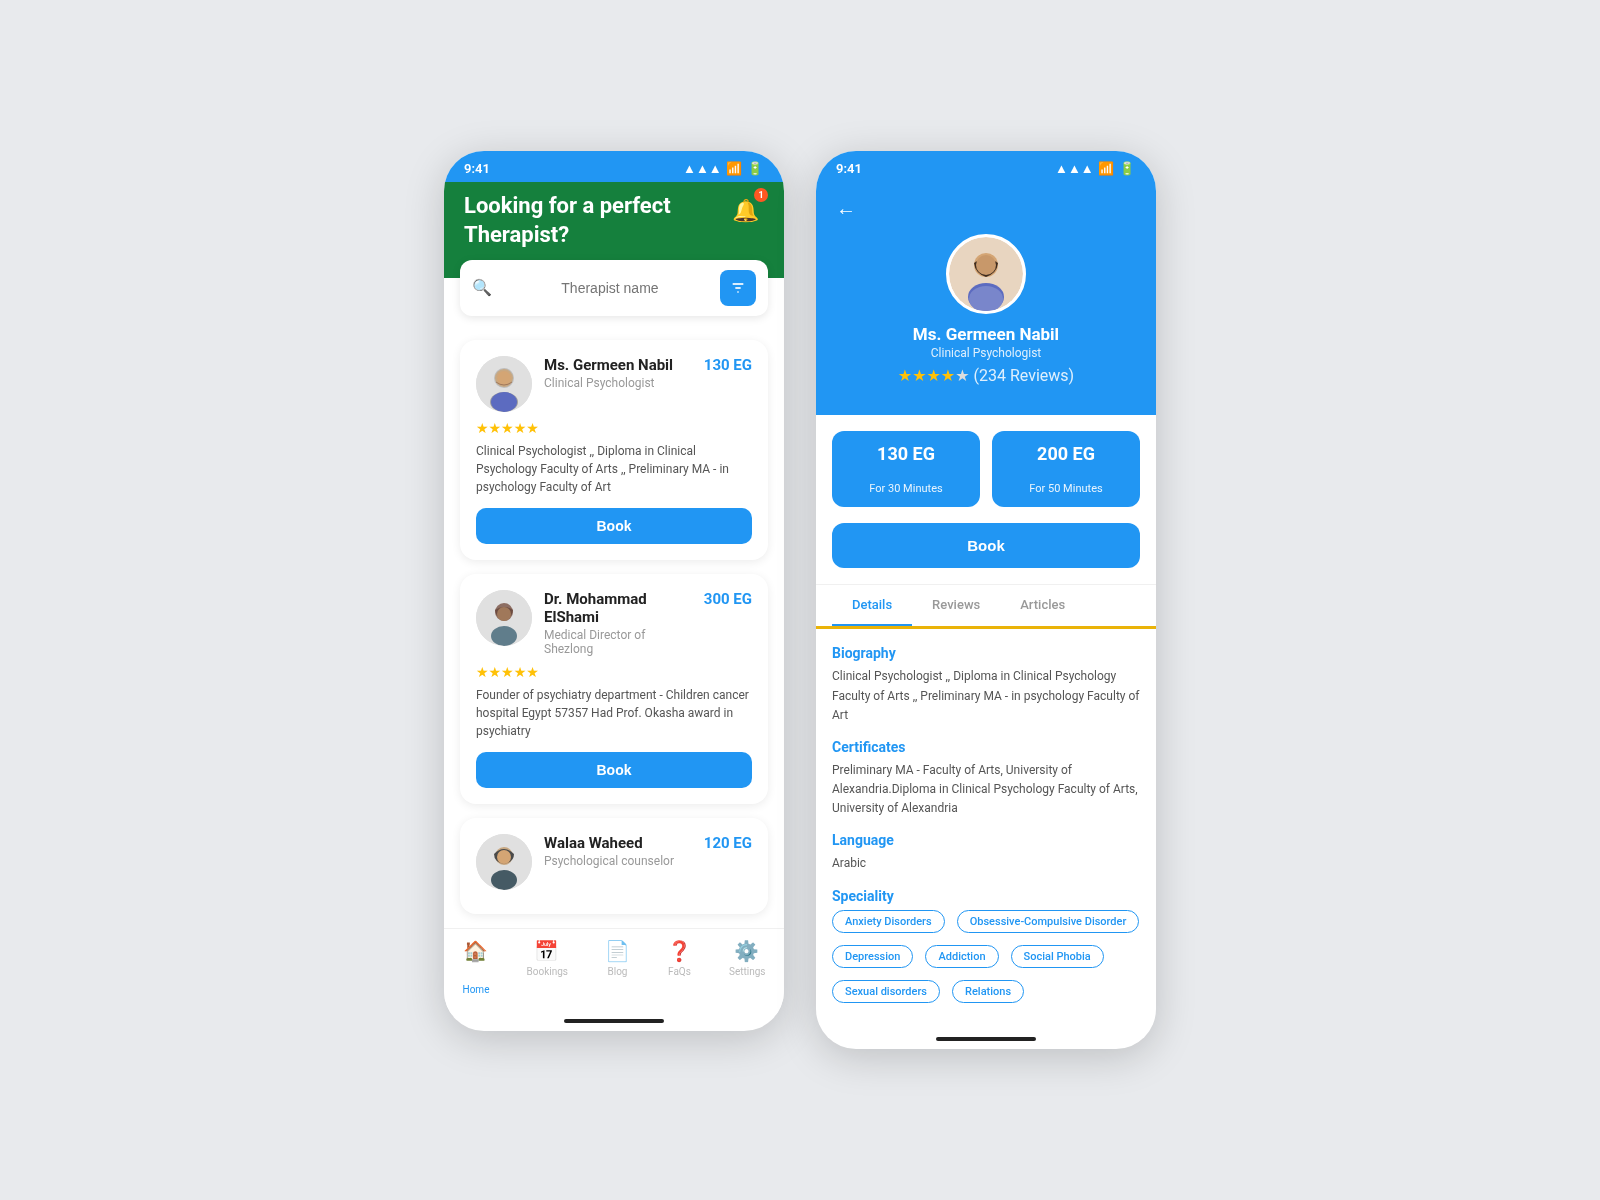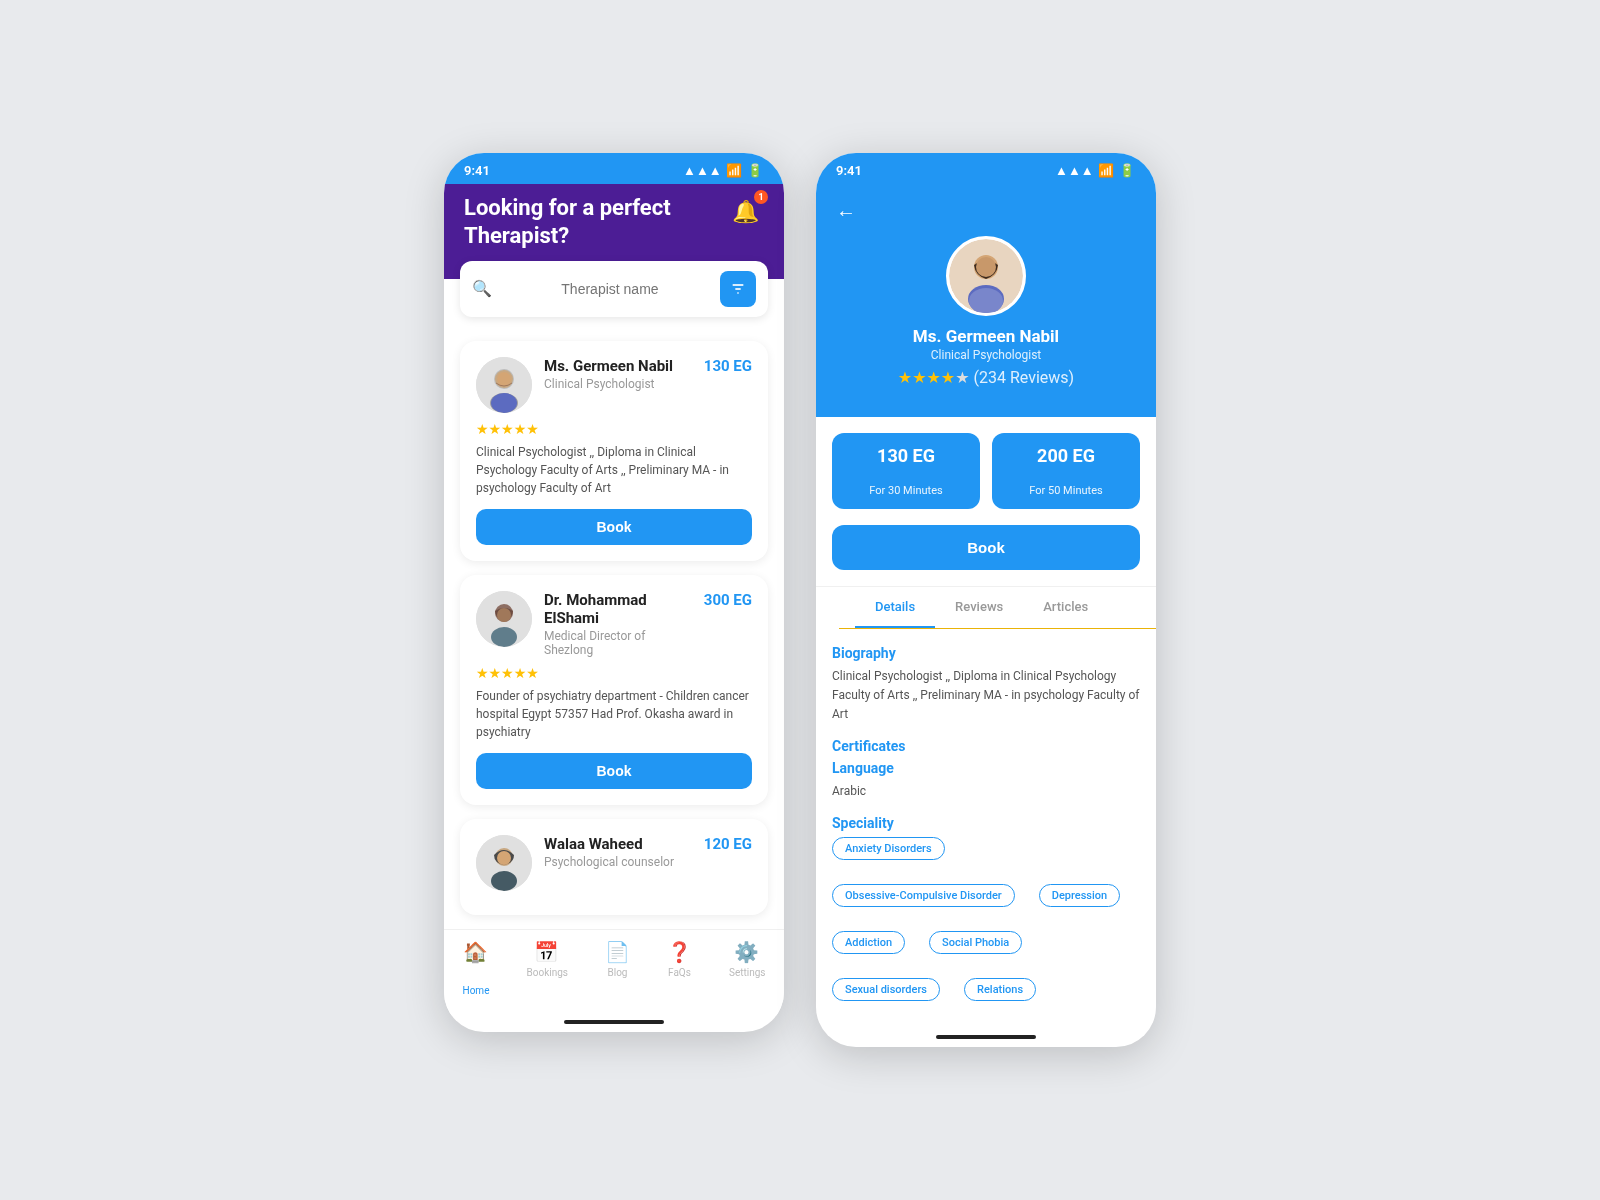--- a/index.html
+++ b/index.html
@@ -35,21 +35,21 @@
       font-size: 13px;
       font-weight: 600;
     }
     .status-icons {
       display: flex;
       gap: 5px;
       align-items: center;
     }
     
     .phone1-header {
-      background: #4c1d95;
+      background: #15803d;
       padding: 10px 20px 28px;
       position: relative;
     }
     .phone1-header h1 {
       color: #fff;
       font-size: 22px;
       font-weight: 700;
       line-height: 1.3;
     }
     .notif-btn {
@@ -307,23 +307,22 @@
       padding: 14px;
       font-size: 15px;
       font-weight: 600;
       cursor: pointer;
     }
     .tabs-section {
       border-top: 1px solid #f0f0f0;
     }
     .tabs {
       display: flex;
-      border-bottom: 1px solid #eab308;
+      border-bottom: 3px solid #eab308;
       padding: 0 16px;
-      margin-left: 23px;
     }
     .tab {
       padding: 12px 20px;
       font-size: 13px;
       color: #999;
       cursor: pointer;
       border-bottom: 2px solid transparent;
       font-weight: 500;
     }
     .tab.active {
@@ -341,21 +340,21 @@
     }
     .section-text {
       font-size: 12px;
       color: #555;
       line-height: 1.6;
       margin-bottom: 14px;
     }
     .tags {
       display: flex;
       flex-wrap: wrap;
-      gap: 24px;
+      gap: 12px;
       margin-bottom: 14px;
     }
     .tag {
       border: 1px solid #2196f3;
       color: #2196f3;
       border-radius: 20px;
       padding: 4px 12px;
       font-size: 11px;
       font-weight: 500;
     }
@@ -546,20 +545,21 @@
         <div class="tab active">Details</div>
         <div class="tab">Reviews</div>
         <div class="tab">Articles</div>
       </div>
 
       <div class="details-content">
         <div class="section-title">Biography</div>
         <div class="section-text">Clinical Psychologist ,, Diploma in Clinical Psychology Faculty of Arts ,, Preliminary MA - in psychology Faculty of Art</div>
 
         <div class="section-title">Certificates</div>
+        <div class="section-text">Preliminary MA - Faculty of Arts, University of Alexandria.Diploma in Clinical Psychology Faculty of Arts, University of Alexandria</div>
 
         <div class="section-title">Language</div>
         <div class="section-text">Arabic</div>
 
         <div class="section-title">Speciality</div>
         <div class="tags">
           <span class="tag">Anxiety Disorders</span>
           <span class="tag">Obsessive-Compulsive Disorder</span>
           <span class="tag">Depression</span>
           <span class="tag">Addiction</span>

